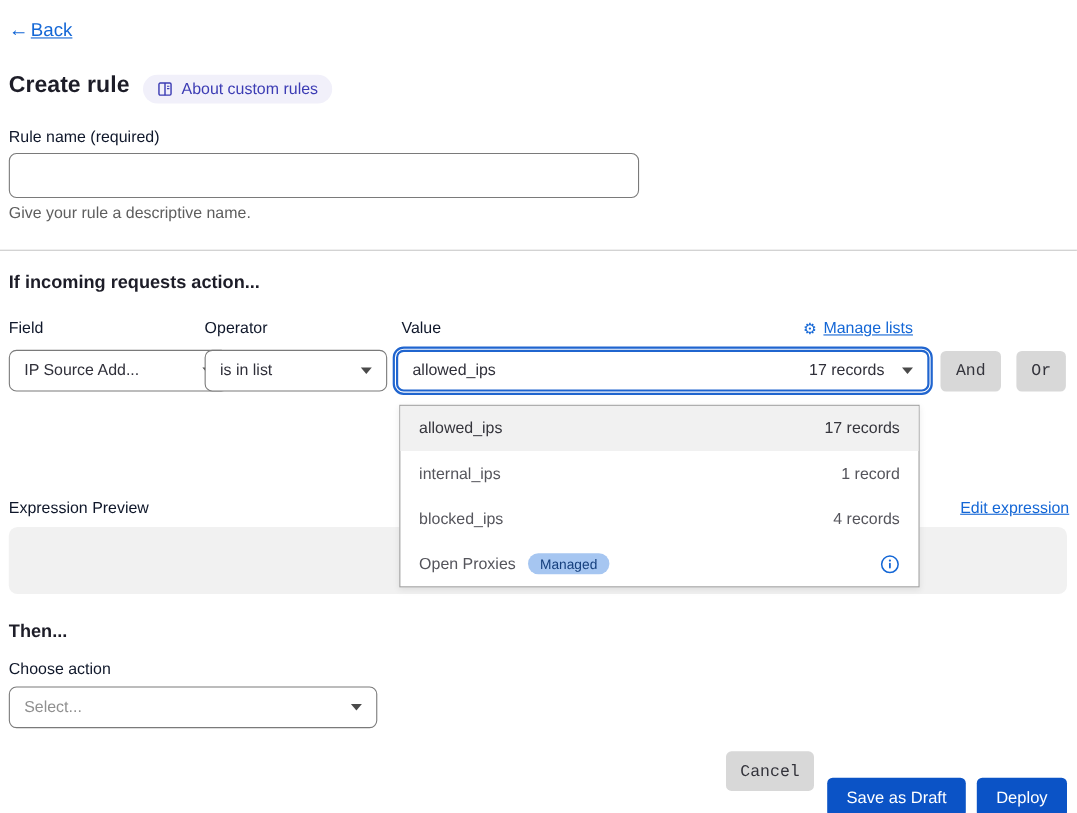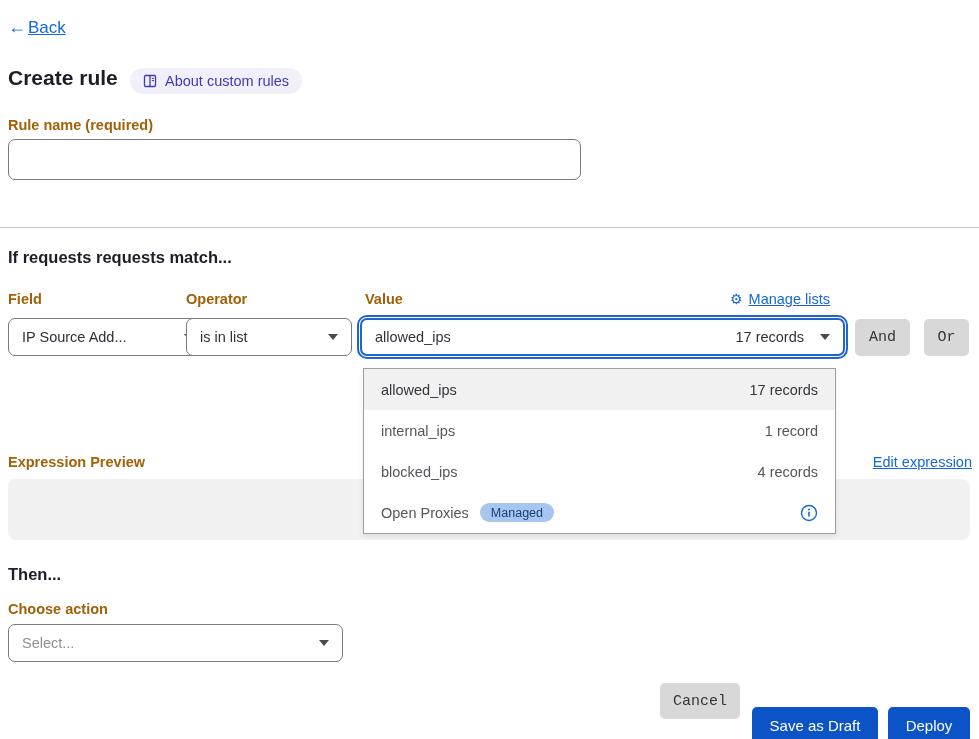--- a/index.html
+++ b/index.html
@@ -11,21 +11,21 @@
   .link { color:#1467d6; text-decoration:none; cursor:pointer; }
   .link .lbl { text-decoration:underline; }
 
   .back { position:absolute; left:8px; top:17px; font-size:17px; display:flex; align-items:center; gap:2px; }
   .back .arrow { text-decoration:none; font-size:18px; }
 
   .page-title { position:absolute; left:8px; top:66px; font-size:21px; font-weight:bold; color:#1d1d28; }
   .about-badge { position:absolute; left:130px; top:68px; height:26px; padding:0 13px; background:#f1f0fa;
     border-radius:13px; display:flex; align-items:center; gap:8px; color:#3c3cb4; font-size:14.5px; cursor:pointer; }
 
-  .field-label { position:absolute; font-size:14.5px; color:#a16207;font-weight:bold; }
+  .field-label { position:absolute; font-size:14.5px; color:#0f172a; }
   .helper { position:absolute; left:8px; top:186px; font-size:14.5px; color:#5e5e5e; }
 
   .text-input { position:absolute; left:8px; top:139px; width:573px; height:41px; border:1px solid #7a7a7a;
     border-radius:7px; font-size:15px; padding:0 12px; color:#1d1d28; background:#fff; }
 
   .divider { position:absolute; left:0; top:227px; width:979px; height:1px; background:#c9c9c9; }
 
   .section-heading { position:absolute; left:8px; font-size:16.5px; font-weight:bold; color:#1d1d28; }
 
   .select { position:absolute; height:38px; border:1px solid #7a7a7a; border-radius:7px; background:#fff;
@@ -81,24 +81,25 @@
           <line x1="7" y1="1.5" x2="7" y2="12.5" stroke="#3c3cb4" stroke-width="1.3"></line>
           <line x1="8.8" y1="4.4" x2="11" y2="4.4" stroke="#3c3cb4" stroke-width="1"></line>
           <line x1="8.8" y1="6.6" x2="11" y2="6.6" stroke="#3c3cb4" stroke-width="1"></line>
         </svg>
     </span>
     <span>About custom rules</span>
   </div>
 
   <label class="field-label" style="left:8px; top:117px;">Rule name (required)</label>
   <input class="text-input" type="text" value="" style="">
+  <div class="helper">Give your rule a descriptive name.</div>
 
   <div class="divider"></div>
 
-  <h2 class="section-heading" style="top:248px;">If requests requests match...</h2>
+  <h2 class="section-heading" style="top:248px;">If incoming requests action...</h2>
 
   <label class="field-label" style="left:8px; top:291px;">Field</label>
   <label class="field-label" style="left:186px; top:291px;">Operator</label>
   <label class="field-label" style="left:365px; top:291px;">Value</label>
 
   <a class="link manage-lists">
     <span class="gear">⚙</span>
     <span class="lbl">Manage lists</span>
   </a>
 

